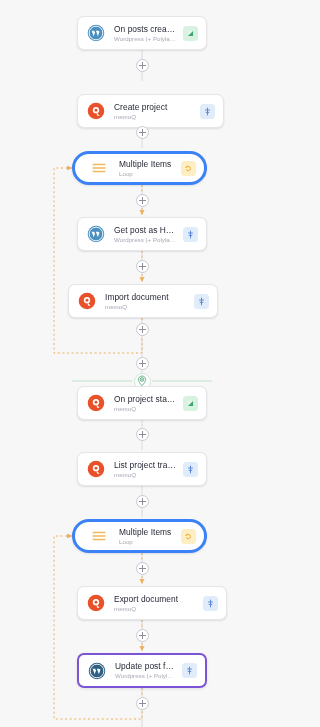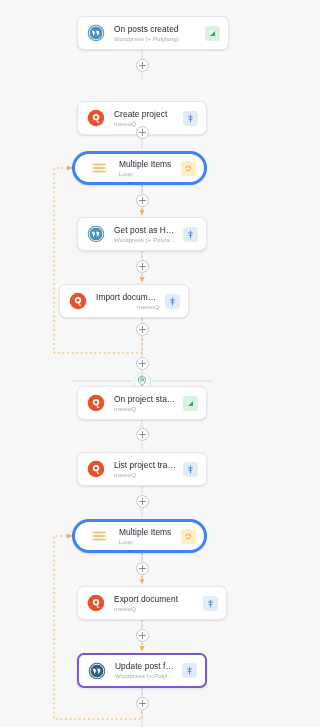--- a/index.html
+++ b/index.html
@@ -189,40 +189,40 @@
 
     <g stroke="#f0a23c" stroke-width="1" fill="none" stroke-dasharray="2 2.6" opacity=".7">
       <path d="M142 185 L142 215"></path>
       <path d="M142 251 L142 282"></path>
       <path d="M142 318 L142 336"></path>
     </g>
     <polygon points="142,215 139.4,210 144.6,210" fill="#f0a23c" opacity=".8"></polygon>
     <polygon points="142,282 139.4,277 144.6,277" fill="#f0a23c" opacity=".8"></polygon>
   </svg>
 
-  <div class="node" style="left:77px; top:16px; width:152px; height:34px;">
+  <div class="node" style="left:77px; top:16px; width:130px; height:34px;">
     <svg class="node-icon" viewBox="0 0 20 20">
       <circle cx="10" cy="10" r="9.2" fill="#4a8fc0"></circle>
       <circle cx="10" cy="10" r="7.6" fill="none" stroke="#ffffff" stroke-width="1"></circle>
       <path d="M5.2 7.4 L7.4 13.6 L8.9 9.4 L7.9 7.4 Z M9.9 7.4 L12.1 13.6 L13.9 8.2 L12.4 7.4 Z" fill="#ffffff"></path>
     </svg>
     <div class="node-text">
       <div class="node-title">On posts created</div>
       <div class="node-sub">Wordpress (+ Polylang)</div>
     </div>
     <div class="badge green">
       <svg viewBox="0 0 12 12" width="9" height="9">
         <path d="M2.2 2.2 h7.6 v7.6 h-7.6 z" fill="#ffffff" opacity=".35"></path>
         <path d="M2.6 9.4 L9.4 2.6 L9.4 9.4 Z" fill="#3fa56d"></path>
       </svg>
     </div>
   </div>
   <div class="plus" style="left:142px; top:65px;"></div>
 
-  <div class="node" style="left:77px; top:101px; width:130px; height:34px;">
+  <div class="node" style="left:77px; top:94px; width:147px; height:34px;">
     <svg class="node-icon" viewBox="0 0 20 20">
       <circle cx="10" cy="10" r="9.2" fill="#e8512a"></circle>
       <circle cx="10" cy="9.1" r="3.5" fill="#ffffff"></circle>
       <circle cx="10" cy="9.1" r="1.6" fill="#e8512a"></circle>
       <path d="M10.6 11.6 L14.2 15.6 L11.1 15.1 Z" fill="#ffffff"></path>
     </svg>
     <div class="node-text">
       <div class="node-title">Create project</div>
       <div class="node-sub">memoQ</div>
     </div>
@@ -266,21 +266,21 @@
       <div class="node-sub">Wordpress (+ Polylang)</div>
     </div>
     <div class="badge blue">
       <svg viewBox="0 0 12 12" width="9" height="9">
         <path d="M6 1.4 L6 10.6 M3.4 4 L8.6 4 M4.2 7.2 L7.8 7.2" stroke="#5b86d6" stroke-width="1.3" fill="none" stroke-linecap="round"></path>
       </svg>
     </div>
   </div>
   <div class="plus" style="left:142px; top:266px;"></div>
 
-  <div class="node" style="left:59px; top:284px; width:130px; height:34px;text-align:right;">
+  <div class="node" style="left:68px; top:284px; width:150px; height:34px;">
     <svg class="node-icon" viewBox="0 0 20 20">
       <circle cx="10" cy="10" r="9.2" fill="#e8512a"></circle>
       <circle cx="10" cy="9.1" r="3.5" fill="#ffffff"></circle>
       <circle cx="10" cy="9.1" r="1.6" fill="#e8512a"></circle>
       <path d="M10.6 11.6 L14.2 15.6 L11.1 15.1 Z" fill="#ffffff"></path>
     </svg>
     <div class="node-text">
       <div class="node-title">Import document</div>
       <div class="node-sub">memoQ</div>
     </div>

